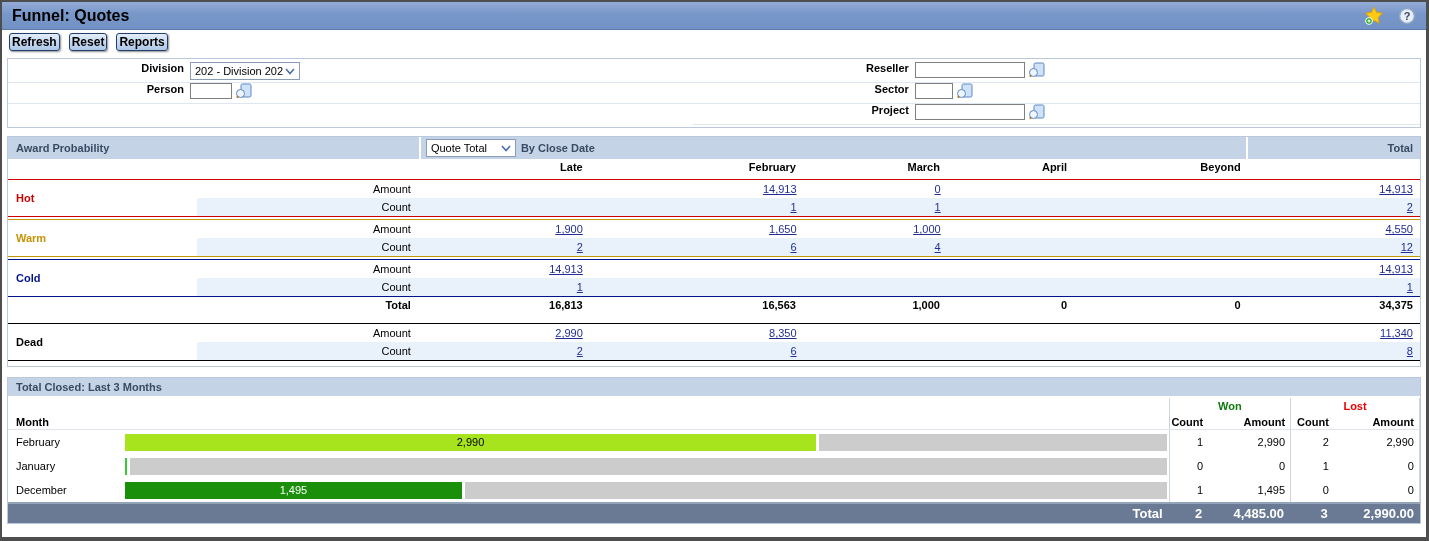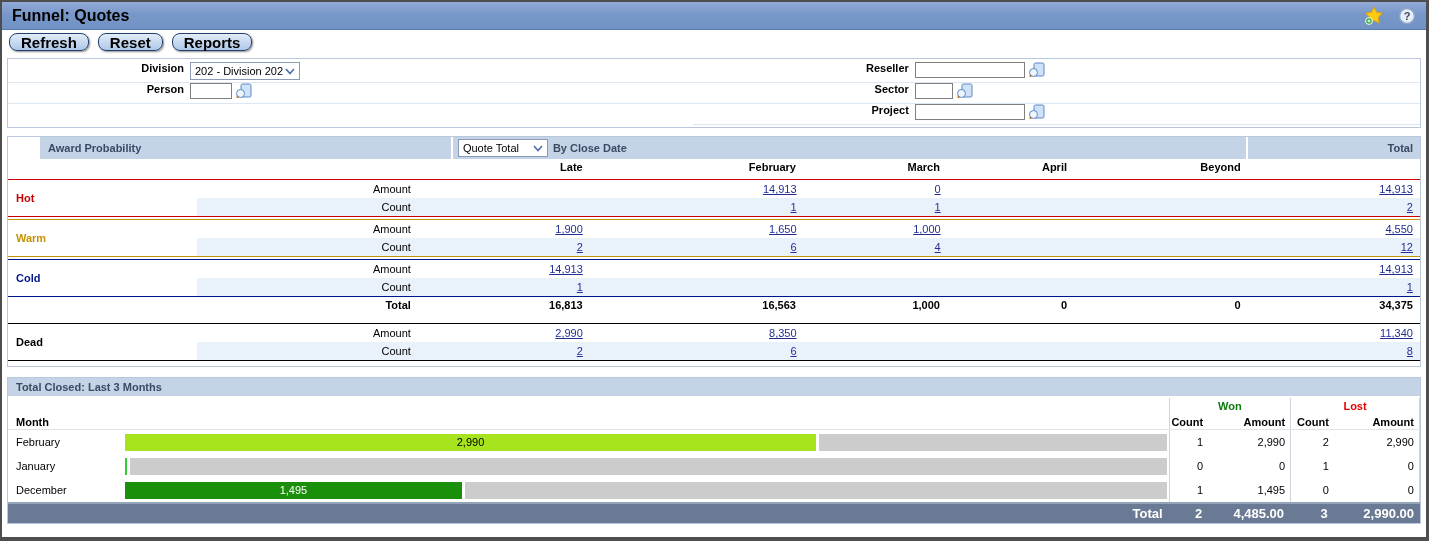--- a/index.html
+++ b/index.html
@@ -9,23 +9,23 @@
 
   
   .titlebar { height: 28px; background: linear-gradient(#93abd6 0%, #7897c9 45%, #7292c5 100%);
               border-bottom: 1px solid #5a7cad; display: flex; align-items: center; padding: 0 10px; }
   .title { font-size: 16px; font-weight: bold; color: #000; }
   .titlebar-icons { margin-left: auto; display: flex; align-items: center; gap: 14px; }
   .icon-btn { cursor: pointer; display: inline-flex; }
 
   
   .toolbar { height: 24px; display: flex; gap: 9px; padding: 3px 7px; background: #fff; }
-  .btn { font-family: "Liberation Sans", sans-serif; font-size: 15px; font-weight: bold; color: #000;
-         background: linear-gradient(#e2edf9, #aec7e7); border: 1px solid #22406e; border-radius: 8px;
-         padding: 0 11px; height: 18px; box-shadow: 1px 1px 2px rgba(50,50,50,.55); cursor: pointer; }
+  .btn { font-family: "Liberation Sans", sans-serif; font-size: 12px; font-weight: bold; color: #000;
+         background: linear-gradient(#e2edf9, #aec7e7); border: 1px solid #22406e; border-radius: 3px;
+         padding: 0 2px; height: 18px; box-shadow: 1px 1px 2px rgba(50,50,50,.55); cursor: pointer; }
 
   .content { padding: 0 5px; }
 
   
   .filterbox { border: 1px solid #b9c8dd; margin: 4px 0 8px; padding: 3px 0 2px; display: flex; }
   .fcol-left { width: 48.5%; }
   .fcol-right { flex: 1; }
   .frow { display: flex; align-items: flex-start; height: 21px; border-bottom: 1px solid #dde7f2; }
   .flabel { font-size: 11px; font-weight: bold; color: #000; text-align: right; padding-right: 6px; }
   .fcol-left .flabel { width: 182px; }
@@ -46,21 +46,21 @@
   
   .qrow { display: flex; align-items: flex-start; }
   .cell { overflow: hidden; white-space: nowrap; }
   .fc1{width:13.4%} .fc2{width:15.7%} .fc3{width:12.1%} .fc4{width:15.1%}
   .fc5{width:10.2%} .fc6{width:9%} .fc7{width:12.3%} .fc8{width:12.2%}
   .num { text-align: right; padding-right: 7px; font-size: 11px; }
   .b { font-weight: bold; }
 
   .award-row { display: flex; gap: 2px; margin-bottom: 2px; height: 22px; }
   .acell { background: #c5d3e6; height: 100%; display: flex; align-items: center; }
-  .a1 { width: 29.1%; padding-left: 8px; font-size: 11px; font-weight: bold; color: #3a4a63; margin-left: 32px; }
+  .a1 { width: 29.1%; padding-left: 8px; font-size: 11px; font-weight: bold; color: #3a4a63; }
   .a2 { flex: 1; font-size: 11px; font-weight: bold; color: #3a4a63; }
   .a3 { width: 12.2%; justify-content: flex-end; padding-right: 7px; font-size: 11px;
         font-weight: bold; color: #3a4a63; }
 
   .month-hdr { height: 18px; font-weight: bold; font-size: 11px; }
 
   .qsection { display: flex; border-top: 1px solid #000; border-bottom: 1px solid #000; margin-bottom: 2px; }
   .sec-label { width: 13.4%; display: flex; align-items: center; padding-left: 8px;
                font-size: 11px; font-weight: bold; }
   .sec-rows { flex: 1; }

